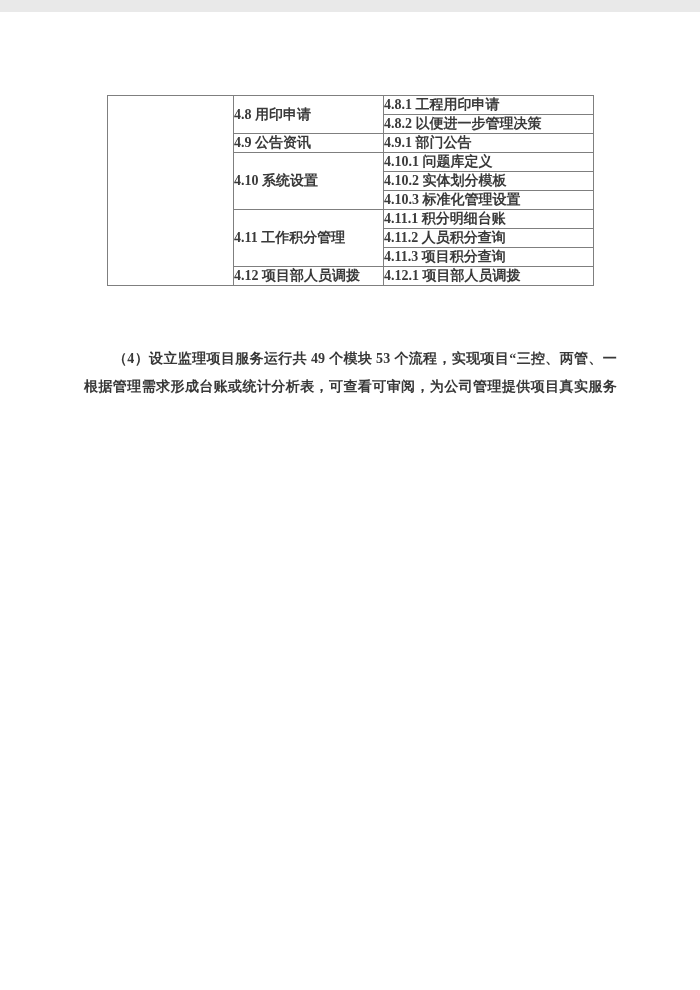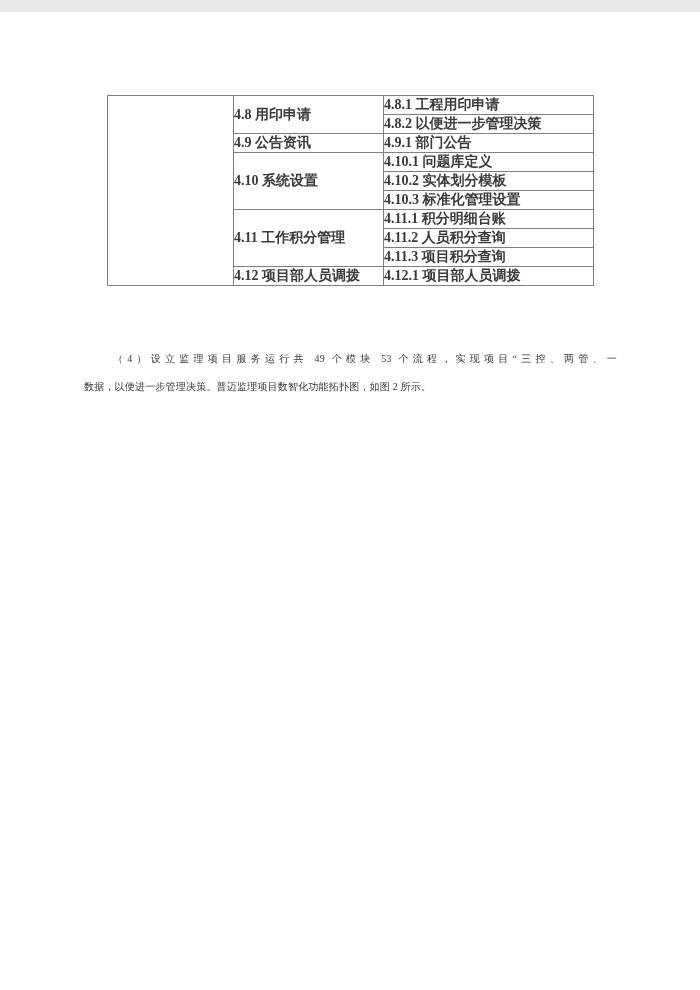--- a/index.html
+++ b/index.html
@@ -34,23 +34,24 @@
   }
   td.col-blank  { width: 126px; }
   td.col-group  { width: 150px; padding-left: 6px;  }
   td.col-item   { width: 210px; padding-left: 28px; }
   
   .body-para {
     position: absolute;
     left: 84px;
     top: 333px;
     width: 533px;
-    font-size: 10px;
+    font-size: 14px;
     color: #383838;
     letter-spacing: 0.2px;
+    font-weight: bold;
   }
   .pline {
     display: block;
     height: 28.4px;
     line-height: 28.4px;
     text-align: justify;
     text-align-last: justify;
     white-space: nowrap;
   }
   .pline.first { text-indent: 29px; }
@@ -97,16 +98,16 @@
     </tr>
     <tr>
       <td class="col-group">4.12 项目部人员调拨</td>
       <td class="col-item">4.12.1 项目部人员调拨</td>
     </tr>
   </tbody>
     </table>
 
   <div class="body-para">
     <span class="pline first">（4）设立监理项目服务运行共 49 个模块 53 个流程，实现项目“三控、两管、一</span>
-    <span class="pline last">数据，以便进一步管理决策。普迈监理项目数智化功能拓扑图，如图 2 所示。</span>
+    <span class="pline">根据管理需求形成台账或统计分析表，可查看可审阅，为公司管理提供项目真实服务</span>
   </div>
 
 </div>
 
 </body></html>

